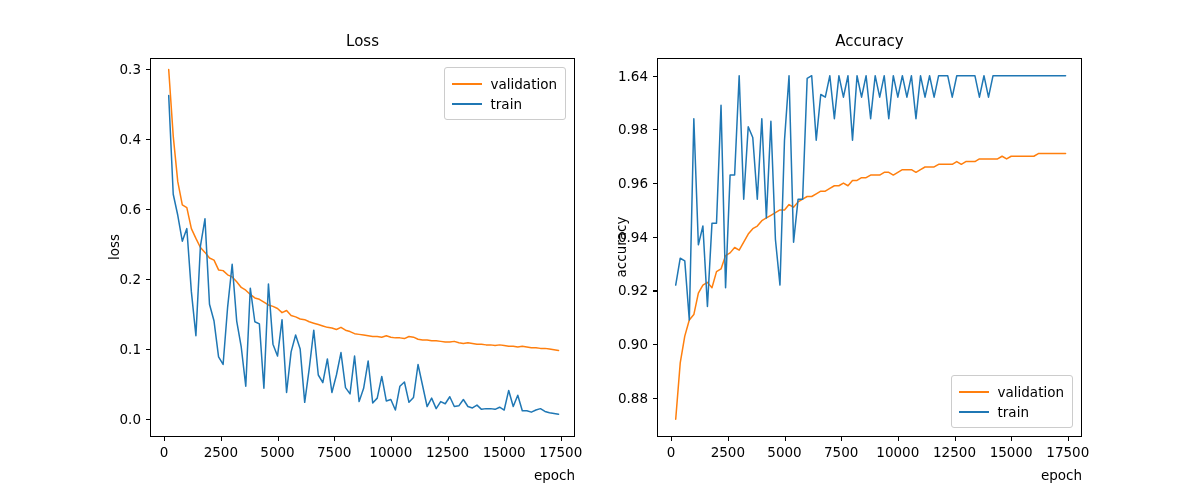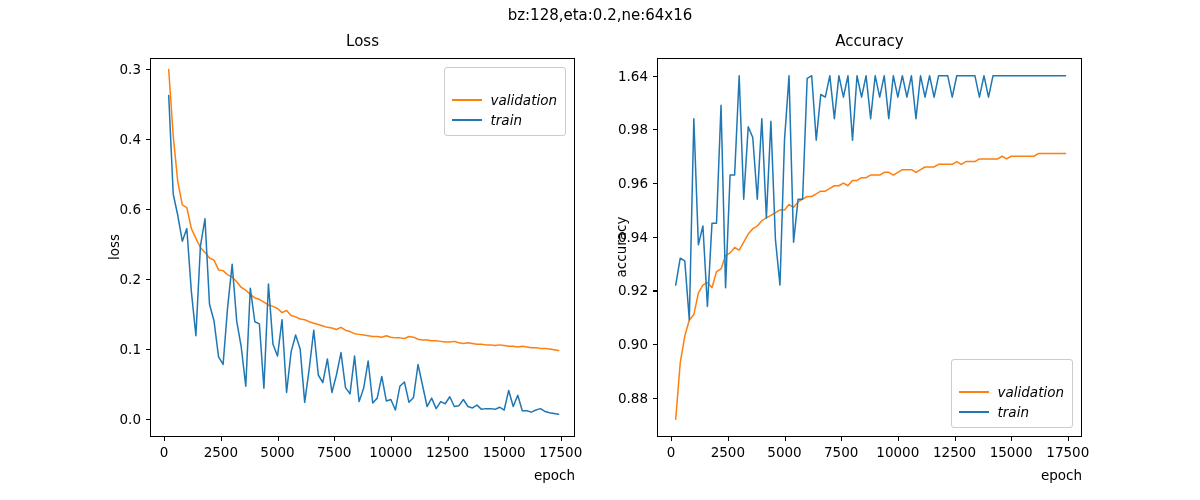--- a/index.html
+++ b/index.html
@@ -36,32 +36,31 @@
   .xlabel{
     position:absolute;left:0;width:100%;text-align:right;font-size:13.5px;top:100%;
     margin-top:30px;
   }
   .ylabel{
     position:absolute;font-size:13.5px;white-space:nowrap;
     transform-origin:center center;transform:rotate(-90deg);
   }
   .legend{
     position:absolute;border:0.9px solid #cccccc;border-radius:3px;
-    background:#ffffff;padding:22px 8px 5px 7px;box-sizing:border-box;font-style:italic;
+    background:#ffffff;padding:6px 8px 5px 7px;box-sizing:border-box;
   }
   .legend-row{display:flex;align-items:center;height:20px;}
   .legend-swatch{width:30px;height:0;border-top:2.1px solid #000;margin-right:9px;}
   .legend-text{font-size:13.5px;line-height:20px;}
 </style>
 </head>
 <body>
 
 <div class="figure">
 
-  <div class="suptitle">bz:128,eta:0.2,ne:64x16</div>
 
   <div class="axes" id="axes-loss" style="left:150px;top:58px;width:425px;height:379px;">
     <div class="frame"></div>
     <div class="title">Loss</div>
     <svg class="plot" id="svg-loss" width="425" height="379">
         <polyline points="18.70,11.56 23.23,78.11 27.77,123.65 32.30,146.77 36.83,149.57 41.37,170.59 45.90,180.39 50.43,189.50 54.97,194.40 59.50,200.01 64.03,202.11 68.57,211.92 73.10,212.62 77.63,216.82 82.17,218.92 86.70,223.83 91.23,229.43 95.77,232.23 100.30,236.44 104.83,239.94 109.37,241.34 113.90,244.14 118.43,246.95 122.97,248.35 127.50,250.45 132.03,254.65 136.57,252.55 141.10,257.45 145.63,258.85 150.17,260.96 154.70,261.66 159.23,263.76 163.77,265.16 168.30,266.56 172.83,267.96 177.37,269.36 181.90,270.06 186.43,271.46 190.97,269.36 195.50,272.17 200.03,273.57 204.57,275.67 209.10,276.37 213.63,277.07 218.17,277.77 222.70,278.47 227.23,278.47 231.77,279.17 236.30,277.77 240.83,279.17 245.37,279.87 249.90,279.87 254.43,280.57 258.97,278.47 263.50,279.17 268.03,281.27 272.57,281.97 277.10,281.97 281.63,282.67 286.17,282.67 290.70,283.37 295.23,284.07 299.77,284.07 304.30,283.37 308.83,284.78 313.37,285.48 317.90,284.78 322.43,285.48 326.97,286.18 331.50,286.18 336.03,286.88 340.57,286.88 345.10,287.58 349.63,286.88 354.17,287.58 358.70,288.28 363.23,288.28 367.77,288.98 372.30,288.28 376.83,288.98 381.37,289.68 385.90,289.68 390.43,290.38 394.97,290.38 399.50,291.08 404.03,291.78 408.57,292.48" fill="none" stroke="#ff7f0e" stroke-width="1.5" stroke-linejoin="round" stroke-linecap="round"></polyline>
         <polyline points="18.70,37.48 23.23,136.26 27.77,157.27 32.30,183.20 36.83,170.59 41.37,233.63 45.90,277.77 50.43,188.10 54.97,160.78 59.50,246.24 64.03,263.06 68.57,298.79 73.10,306.49 77.63,249.05 82.17,206.31 86.70,263.06 91.23,288.98 95.77,328.21 100.30,230.13 104.83,263.76 109.37,265.86 113.90,330.31 118.43,225.93 122.97,286.18 127.50,298.09 132.03,261.66 136.57,334.51 141.10,293.88 145.63,277.07 150.17,291.08 154.70,344.32 159.23,310.70 163.77,272.17 168.30,317.00 172.83,324.71 177.37,300.89 181.90,334.51 186.43,317.00 190.97,294.58 195.50,329.61 200.03,335.92 204.57,298.09 209.10,343.62 213.63,330.31 218.17,302.99 222.70,345.02 227.23,340.12 231.77,318.40 236.30,342.92 240.83,341.52 245.37,352.03 249.90,328.21 254.43,324.01 258.97,344.32 263.50,339.42 268.03,306.49 272.57,327.51 277.10,348.53 281.63,340.12 286.17,350.63 290.70,343.62 295.23,345.72 299.77,338.72 304.30,348.53 308.83,347.83 313.37,341.52 317.90,348.53 322.43,349.93 326.97,347.12 331.50,351.33 336.03,350.63 340.57,350.63 345.10,351.33 349.63,349.23 354.17,352.03 358.70,332.41 363.23,348.53 367.77,337.32 372.30,352.73 376.83,352.73 381.37,354.13 385.90,352.03 390.43,350.63 394.97,353.43 399.50,354.83 404.03,355.53 408.57,356.23" fill="none" stroke="#1f77b4" stroke-width="1.5" stroke-linejoin="round" stroke-linecap="round"></polyline>
       </svg>
     <div class="ylabel" id="ylabel-loss" style="left: -96px; top: 180.5px; width: 120px; text-align: center;">loss</div>
     <div class="xlabel">epoch</div>

